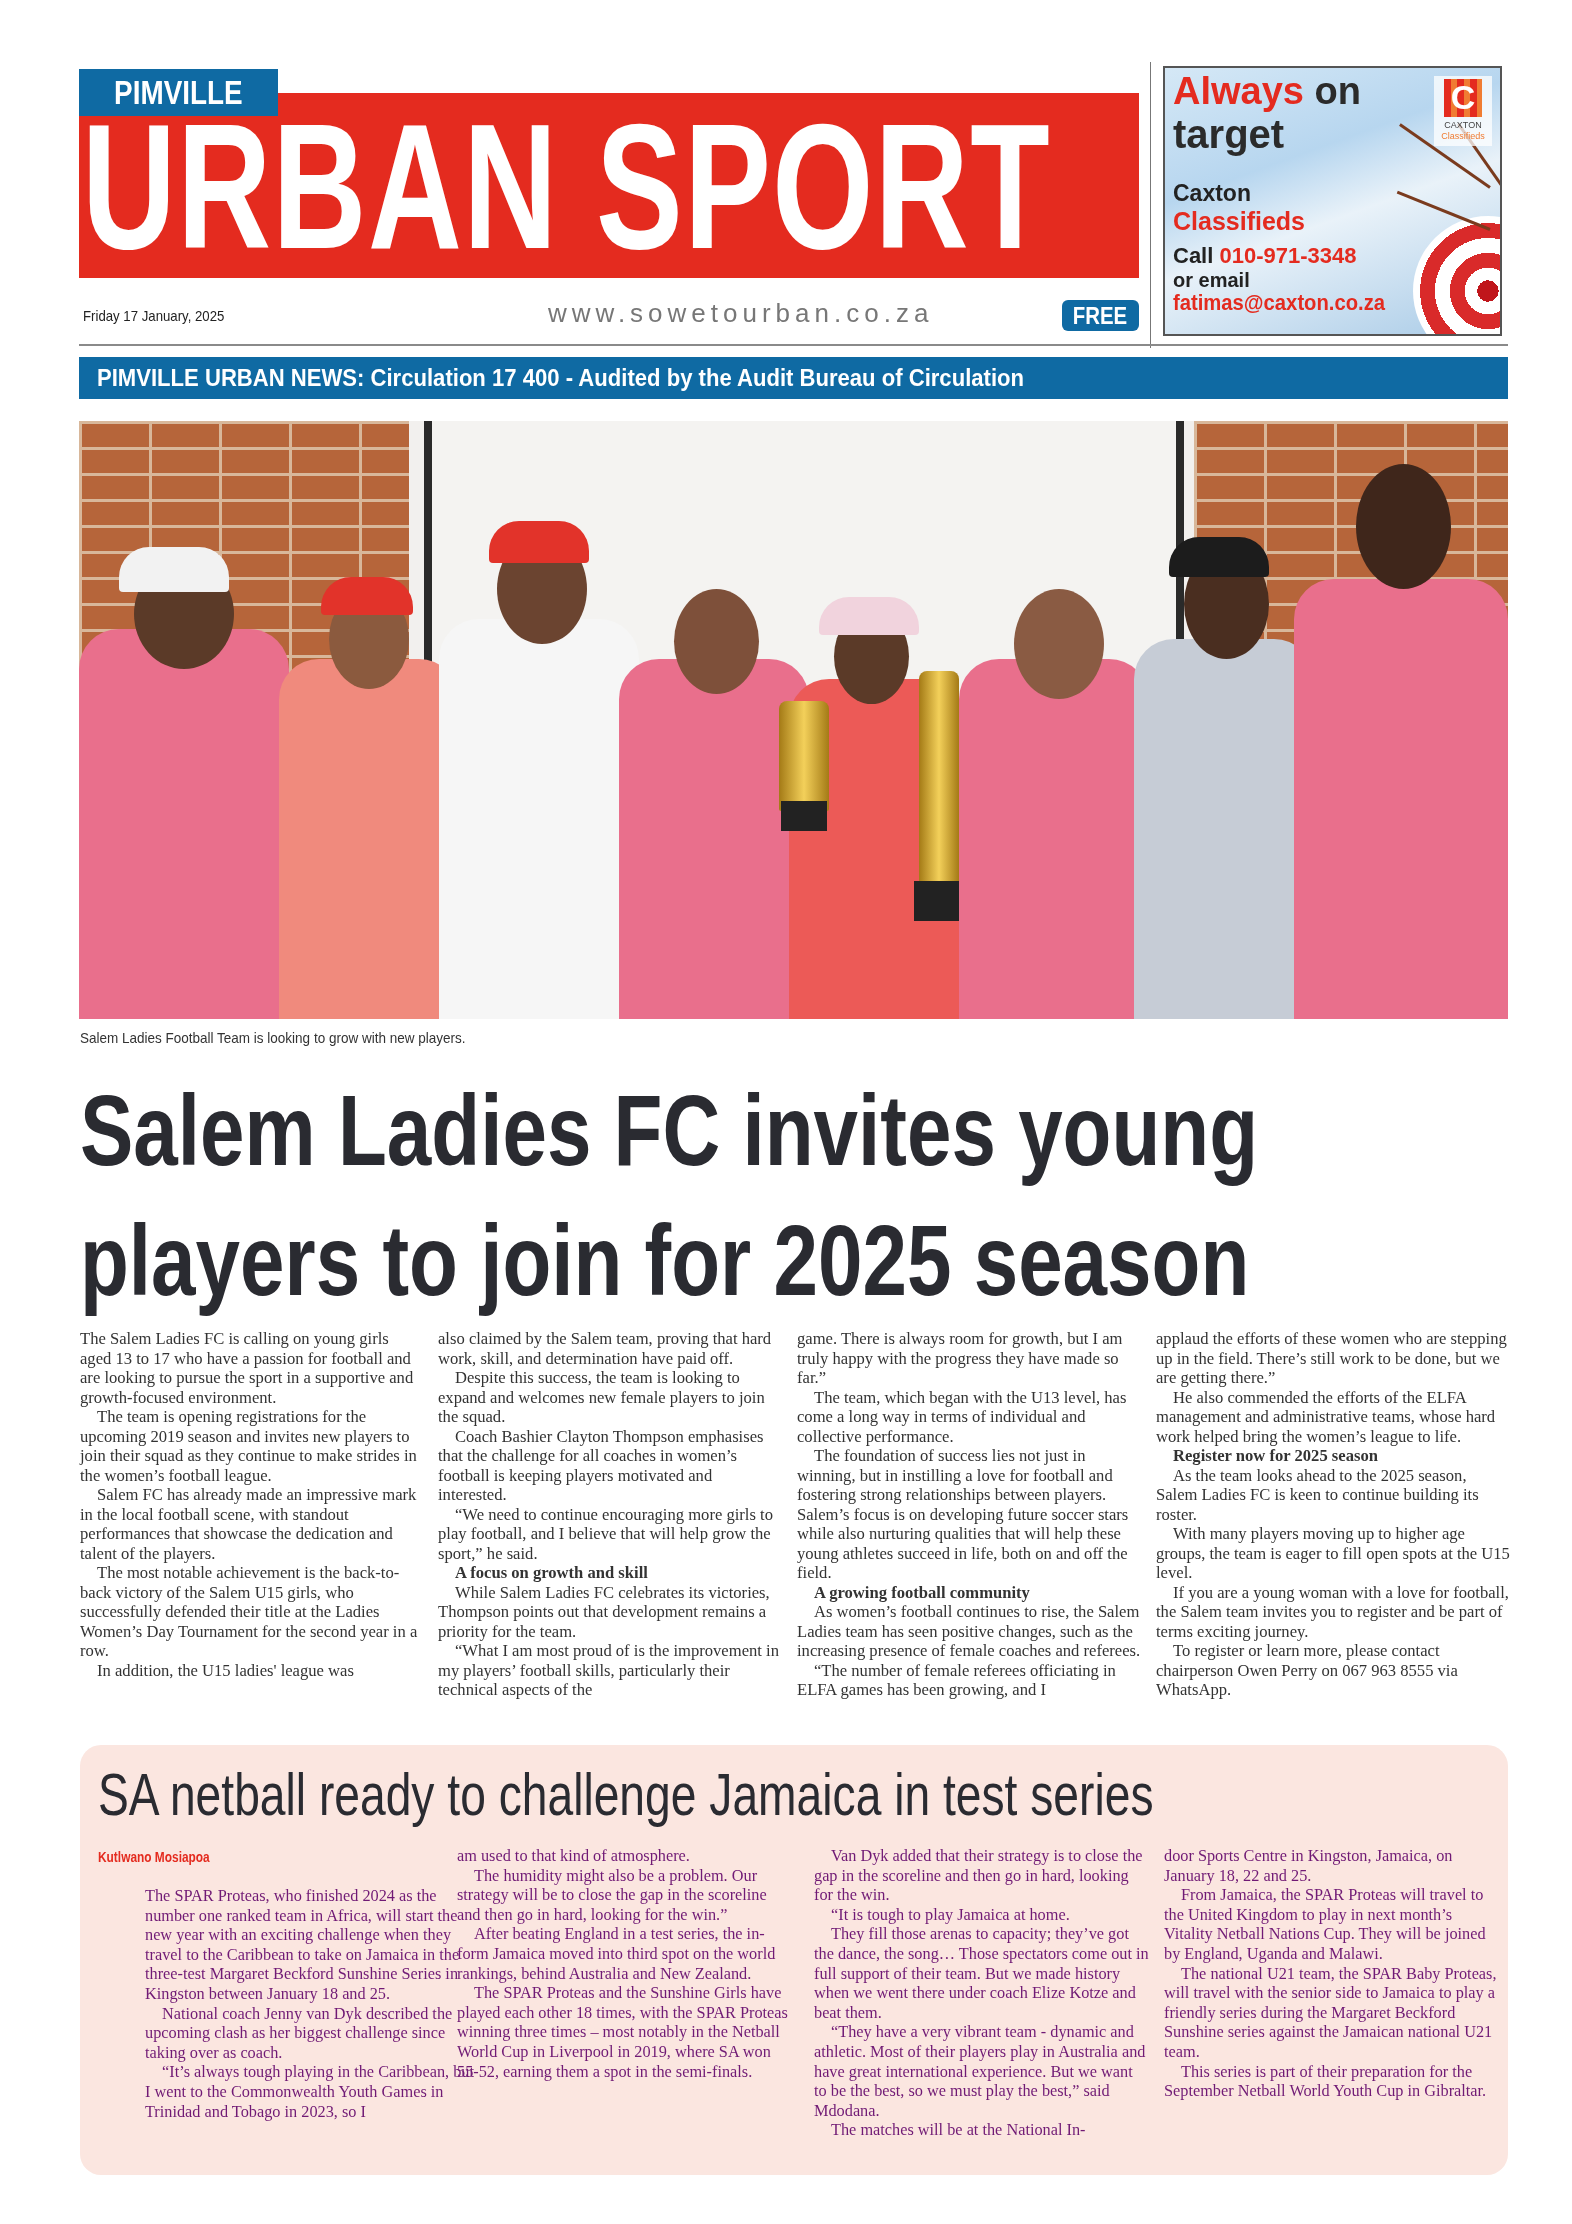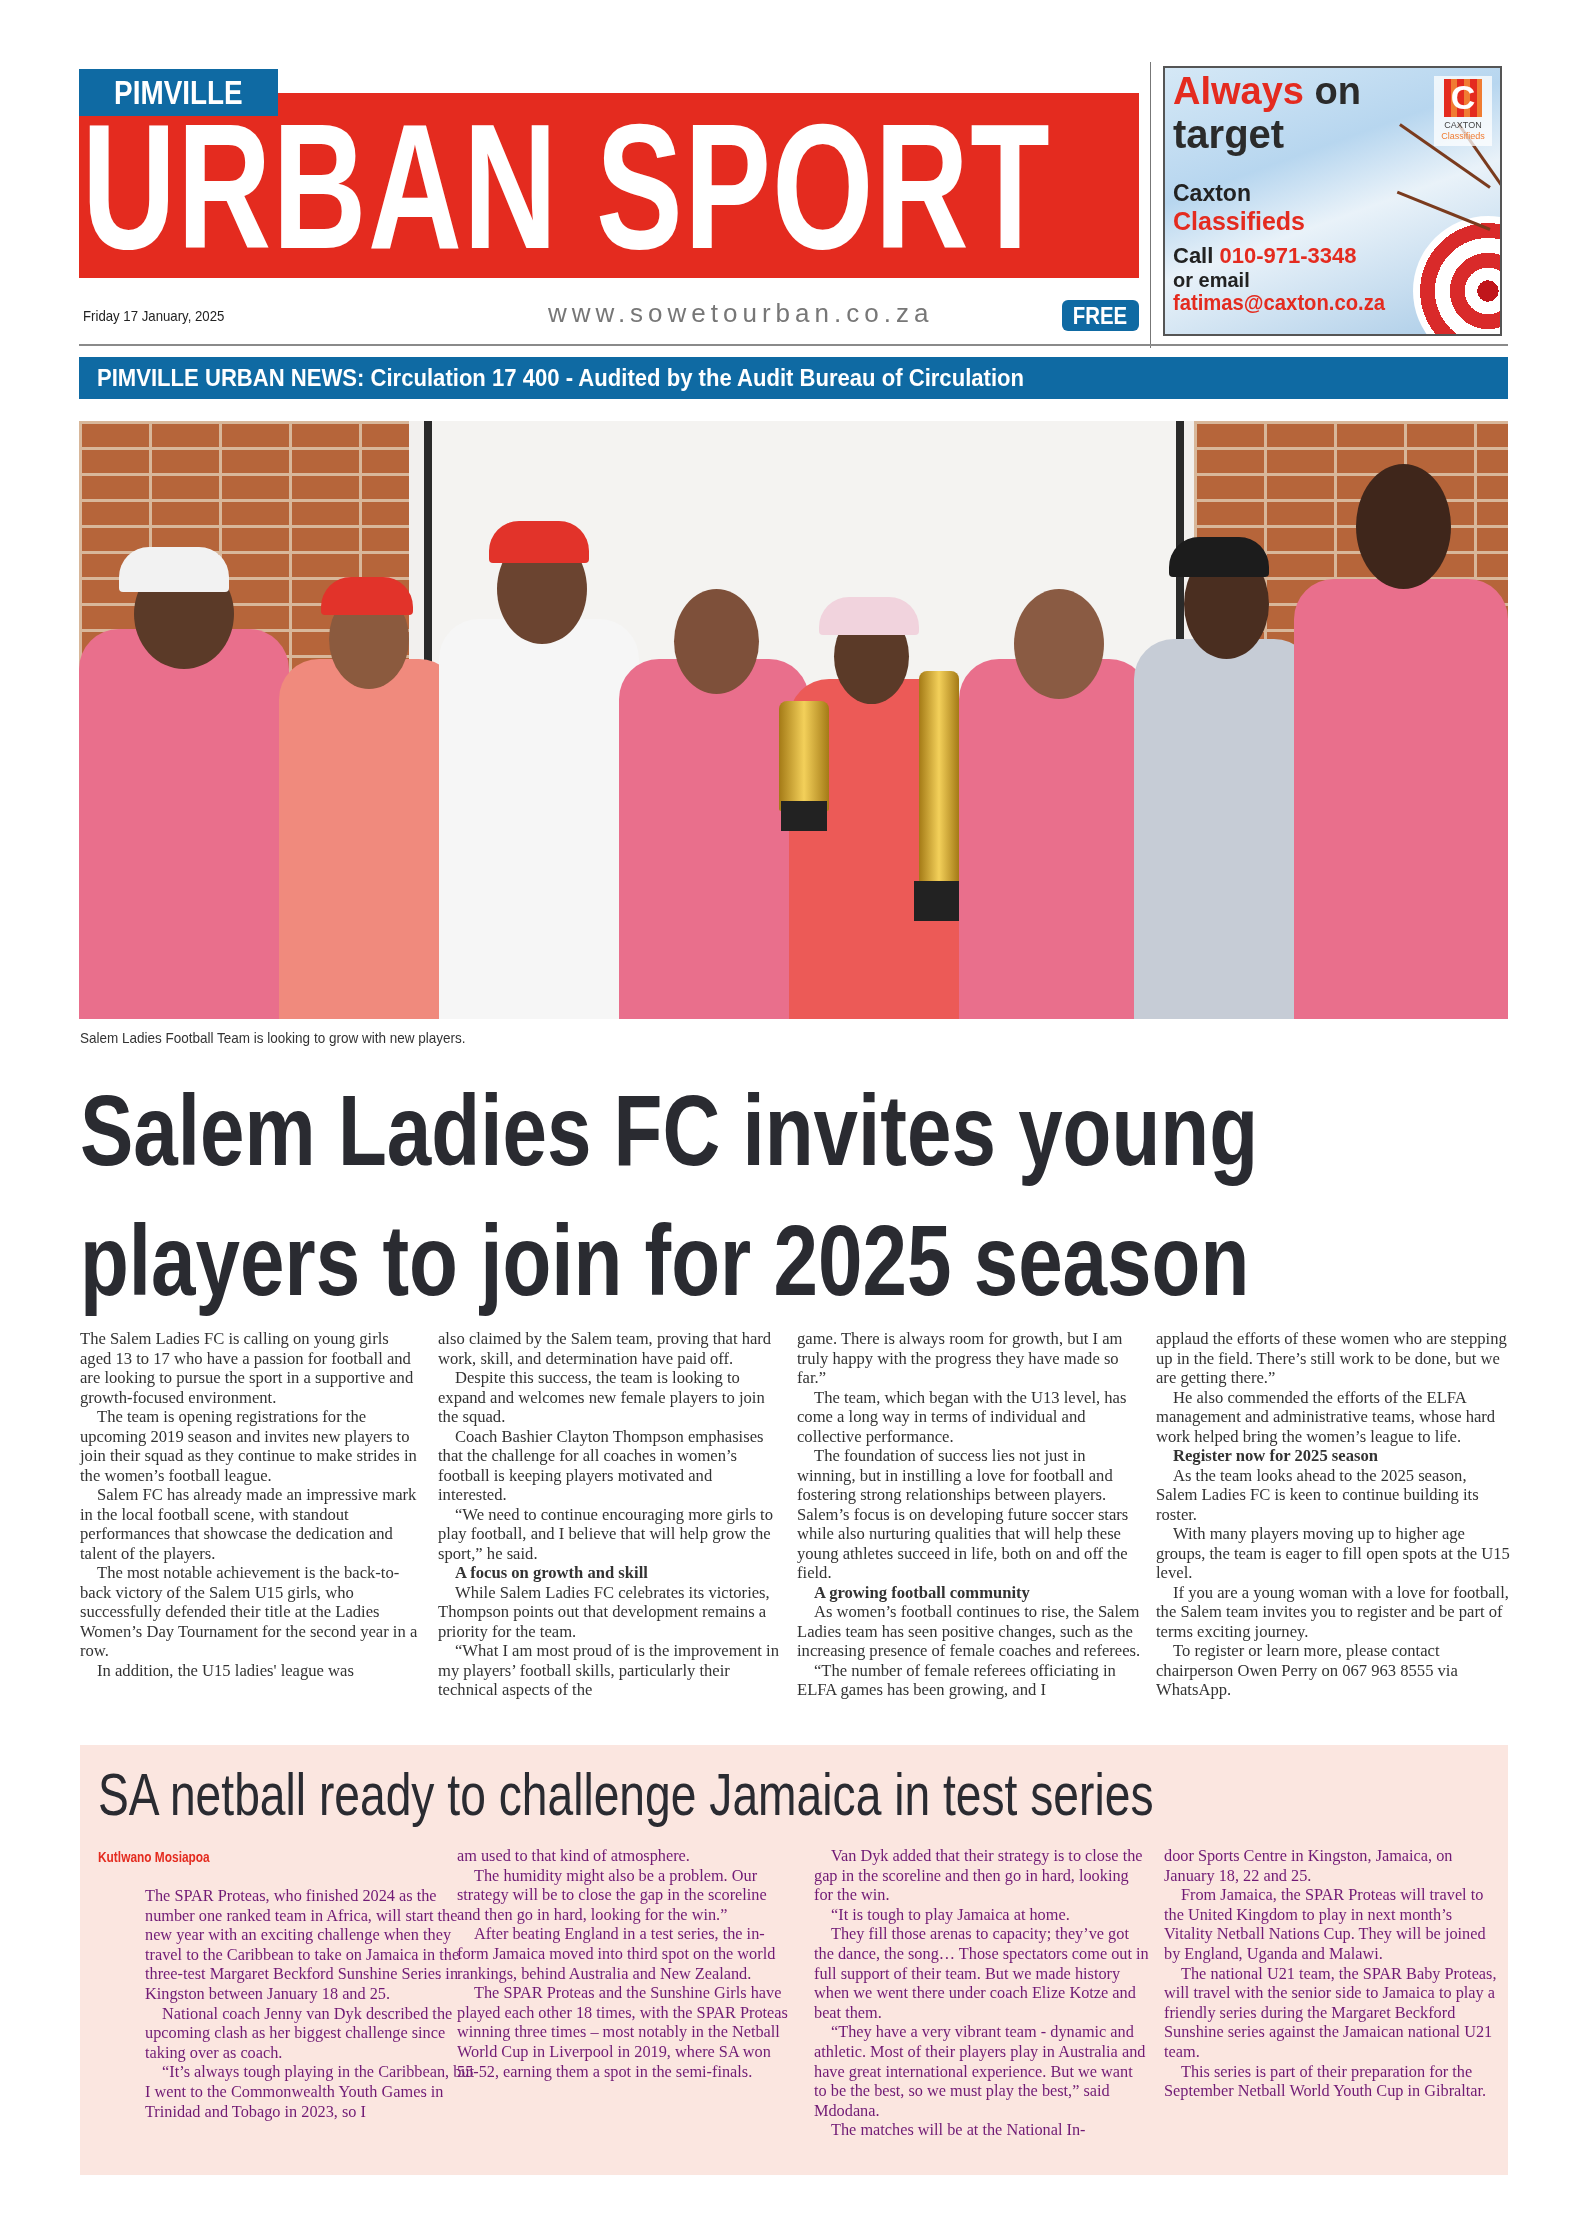--- a/index.html
+++ b/index.html
@@ -76,21 +76,21 @@
   .col { position: absolute; font-family: "Liberation Serif", serif; font-size: 16.6px; line-height: 19.5px; color: #333; }
   .col p { margin: 0; text-indent: 17px; }
   .col p.first { text-indent: 0; }
   .col p.sub { font-weight: 700; }
   .c1 { left: 80px; top: 1329px; width: 340px; }
   .c2 { left: 438px; top: 1329px; width: 345px; }
   .c3 { left: 797px; top: 1329px; width: 345px; }
   .c4 { left: 1156px; top: 1329px; width: 355px; }
 
   
-  .netball { position: absolute; left: 80px; top: 1745px; width: 1428px; height: 430px; background: #fbe6e0; }
+  .netball { position: absolute; left: 80px; top: 1745px; width: 1428px; height: 430px; background: #fbe6e0; border-radius: 21px; }
   .netball-title { position: absolute; left: 18px; top: 10px; font-size: 60px; line-height: 80px; color: #2a2b31; white-space: nowrap; }
   .netball-title span { display: inline-block; transform: scaleX(0.77); transform-origin: left center; }
   .byline { position: absolute; left: 18px; top: 104px; font-size: 14px; font-weight: 700; color: #e42b1f; transform: scaleX(0.85); transform-origin: left; }
   .ncol { position: absolute; font-family: "Liberation Serif", serif; font-size: 16.3px; line-height: 19.6px; color: #701a75; }
   .ncol p { margin: 0; text-indent: 17px; }
   .ncol p.first { text-indent: 0; }
   .n1 { left: 18px; top: 141px; width: 330px; margin-left: 47px; }
   .n2 { left: 377px; top: 101px; width: 335px; }
   .n3 { left: 734px; top: 101px; width: 335px; }
   .n4 { left: 1084px; top: 101px; width: 338px; }

